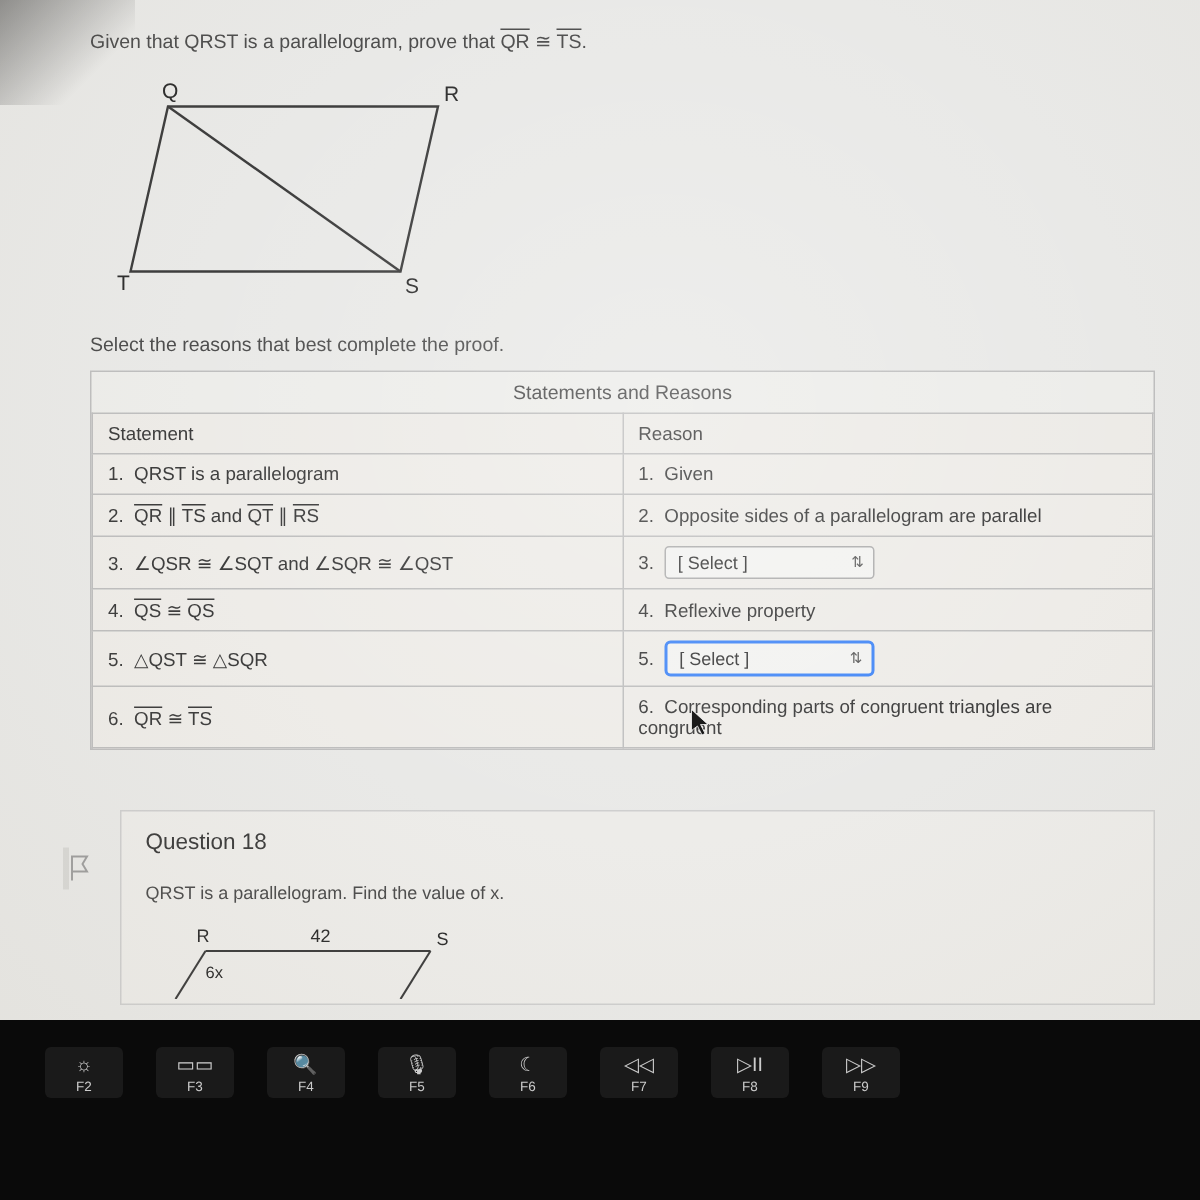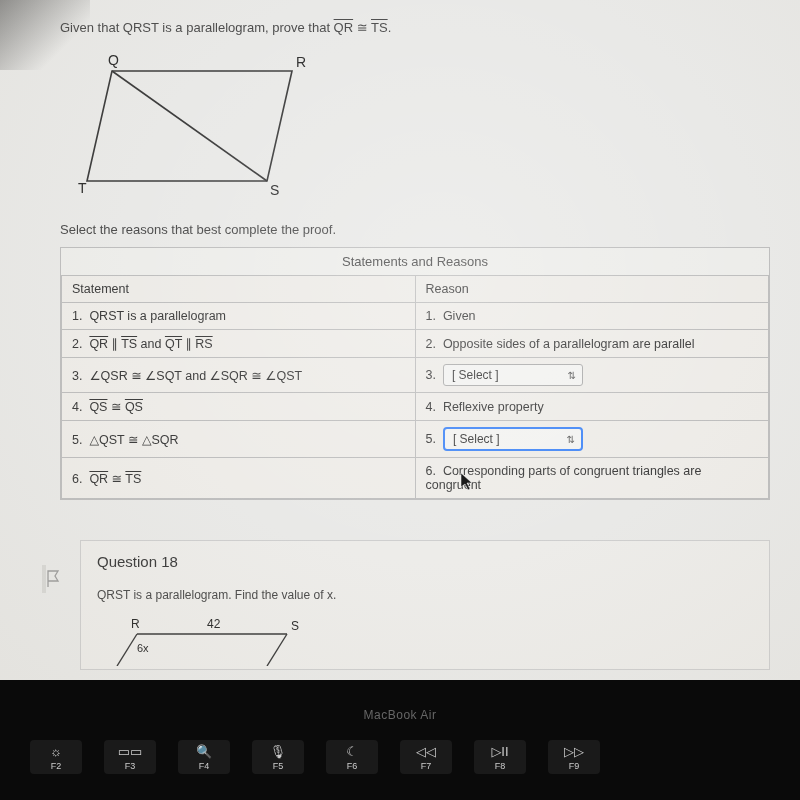--- a/index.html
+++ b/index.html
@@ -194,21 +194,20 @@
       <text x="100" y="12" font-size="12" fill="#222">42</text>
       <text x="184" y="14" font-size="12" fill="#222">S</text>
       <text x="30" y="36" font-size="11" fill="#222">6x</text>
     </svg>
   </div>
 </div>
 
 <div class="reflection"></div>
 
 <div class="laptop-bar">
-  <div class="macbook-text">MacBook Air</div>
   <div class="keys">
     <div class="key">
         <span class="sym">☼</span>
         <span>F2</span>
       </div>
     <div class="key">
         <span class="sym">▭▭</span>
         <span>F3</span>
       </div>
     <div class="key">

